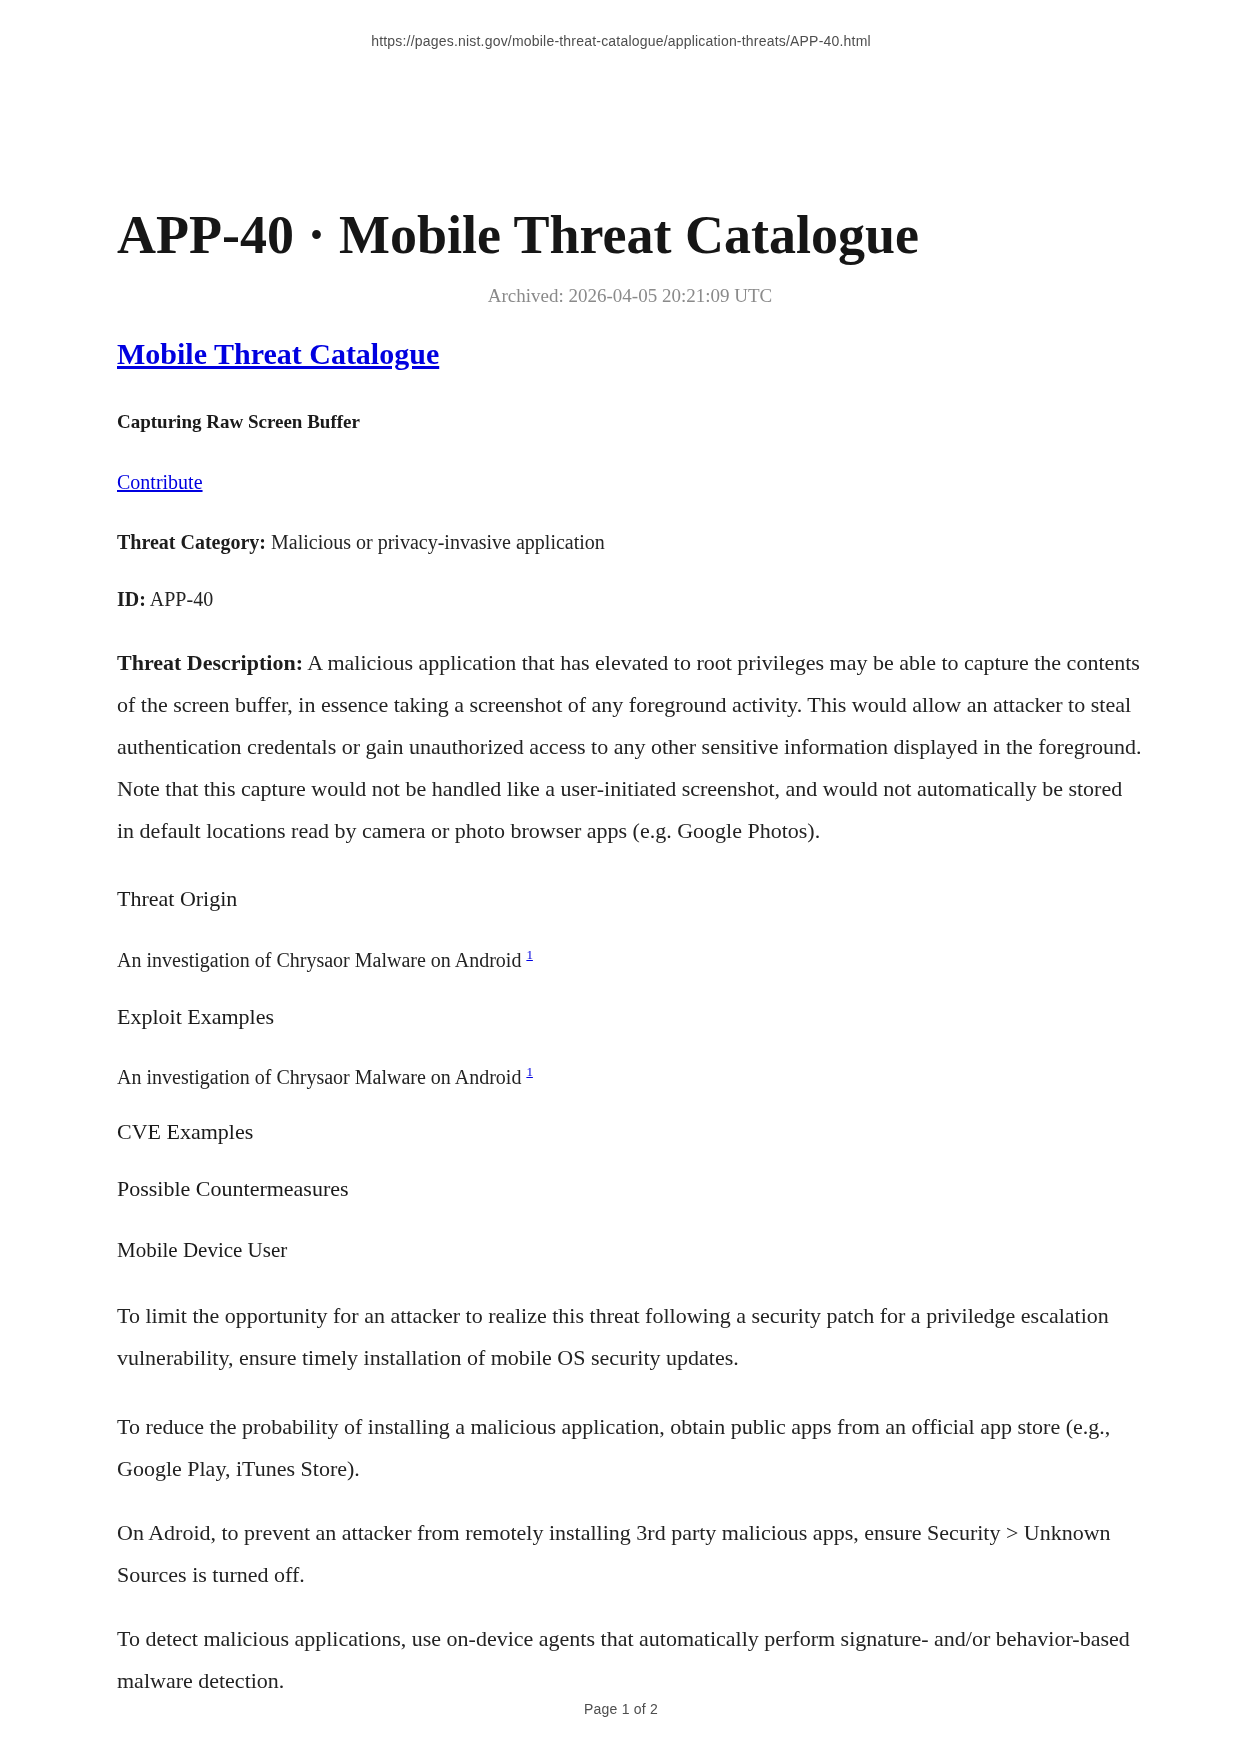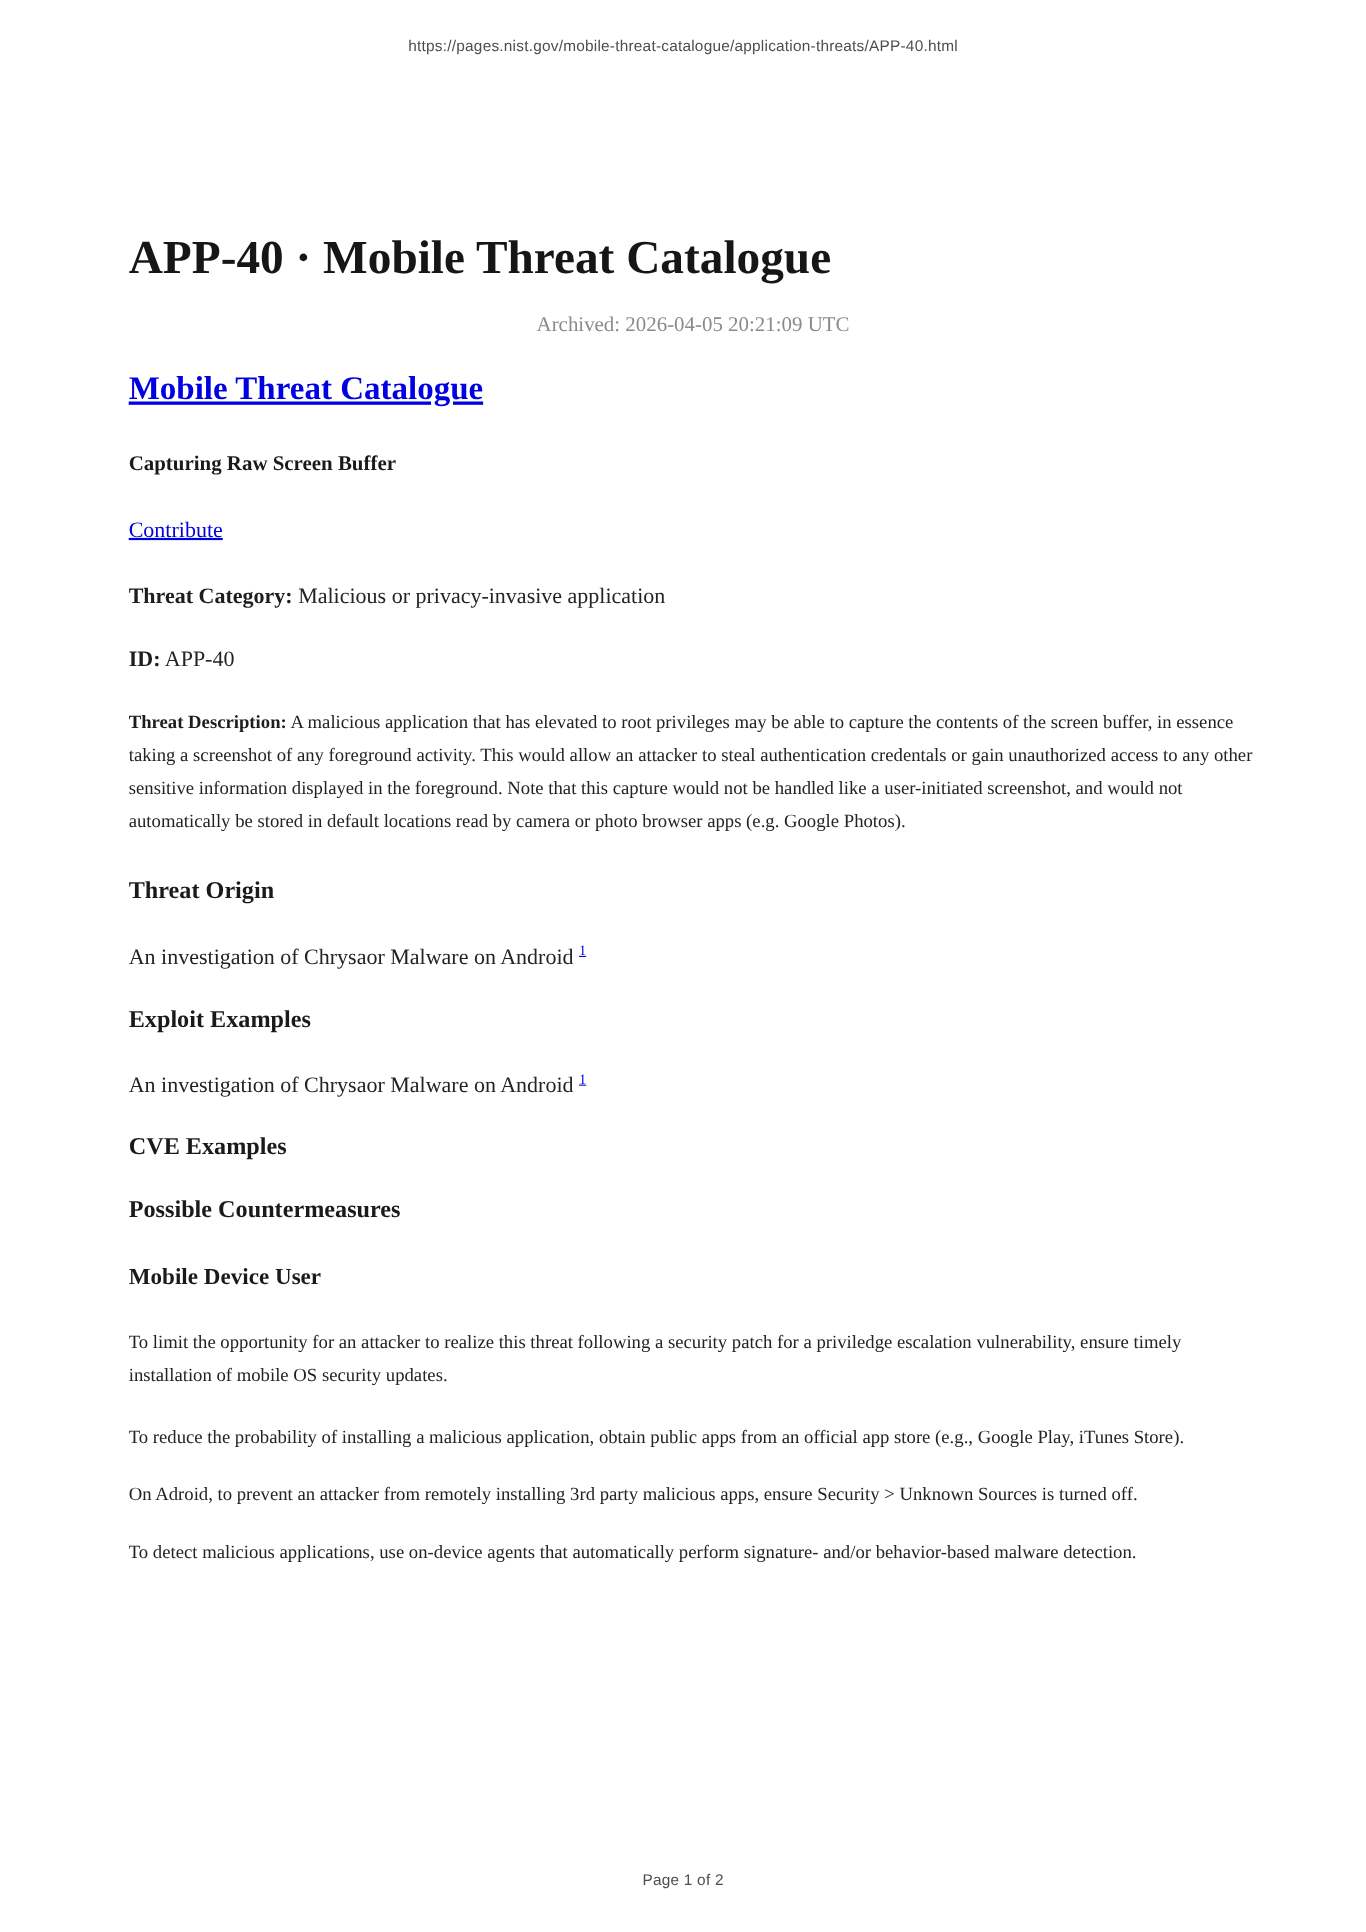--- a/index.html
+++ b/index.html
@@ -28,21 +28,21 @@
   }
   .print-header { top: 33px; }
   .print-footer { top: 1701px; }
   .content {
     position: absolute;
     left: 117px;
     top: 0;
     width: 1026px;
   }
   h1.doc-title {
-    font-size: 43px;
+    font-size: 54px;
     line-height: 50px;
     font-weight: bold;
     color: #161616;
     margin-top: 210px;
   }
   p.archived {
     font-size: 19px;
     line-height: 25px;
     color: #8a8a8a;
     margin-top: 23px;
@@ -63,28 +63,28 @@
   a { color: #0000e0; text-decoration: underline; margin-top: 28px; }
   h2.site-link-row a { font-weight: bold; }
   p.line {
     font-size: 20px;
     line-height: 26px;
     margin-top: 30px;
   }
   p.mt-category { margin-top: 34px; }
   p.mt-id { margin-top: 31px; }
   p.para {
-    font-size: 17px;
-    line-height: 30px;
+    font-size: 22px;
+    line-height: 42px;
   }
   p.mt-desc { margin-top: 30px; }
   h4.section-heading {
     font-size: 22px;
     line-height: 28px;
-    font-weight: bold;
+    font-weight: normal;
     color: #1a1a1a;
   }
   h4.mt-origin { margin-top: 33px; }
   p.mt-cit1 { margin-top: 34px; }
   h4.mt-exploit { margin-top: 30px; }
   p.mt-cit2 { margin-top: 33px; }
   h4.mt-cve { margin-top: 28px; }
   h4.mt-pc { margin-top: 29px; }
   h4.mt-mdu { margin-top: 33px; font-size: 21px; }
   p.mt-p1 { margin-top: 31px; }

